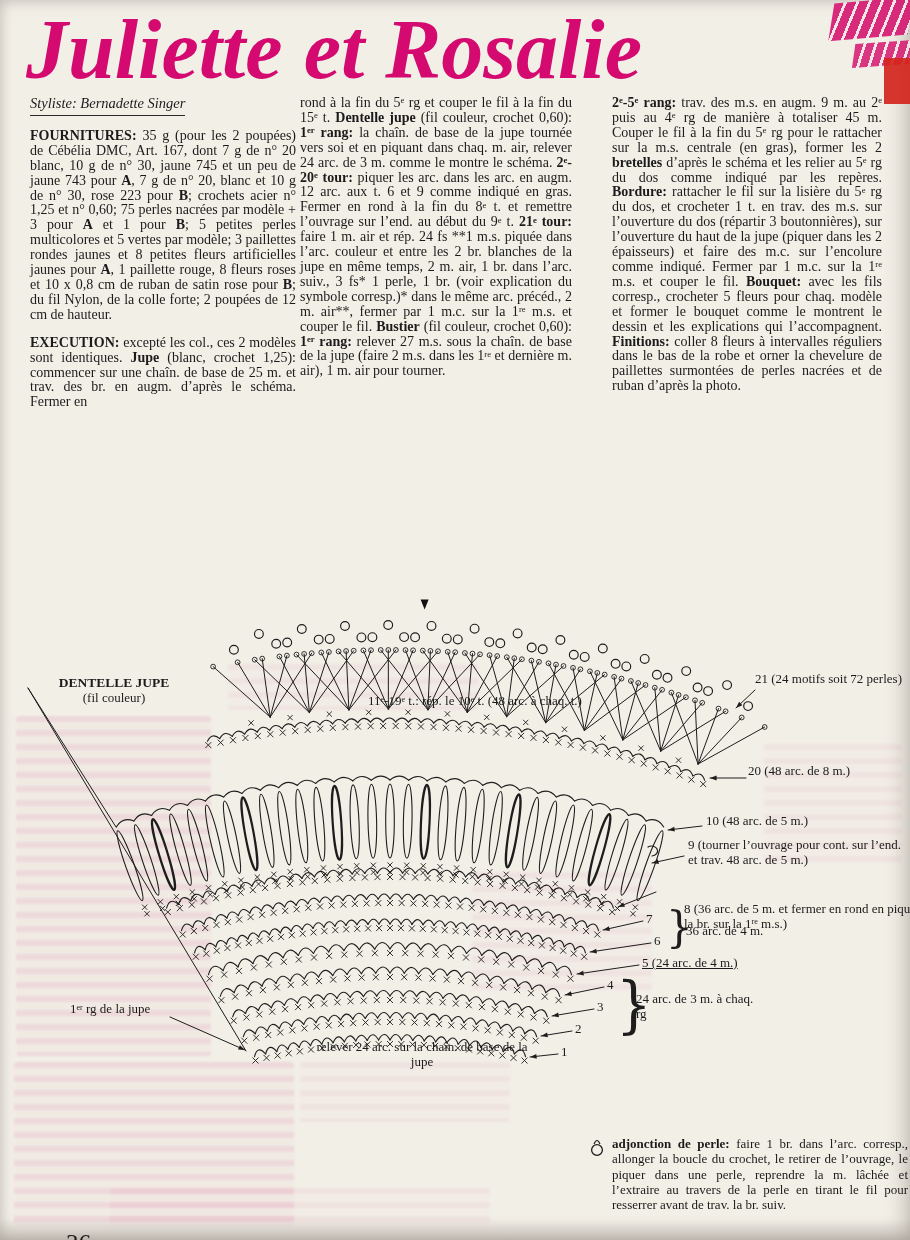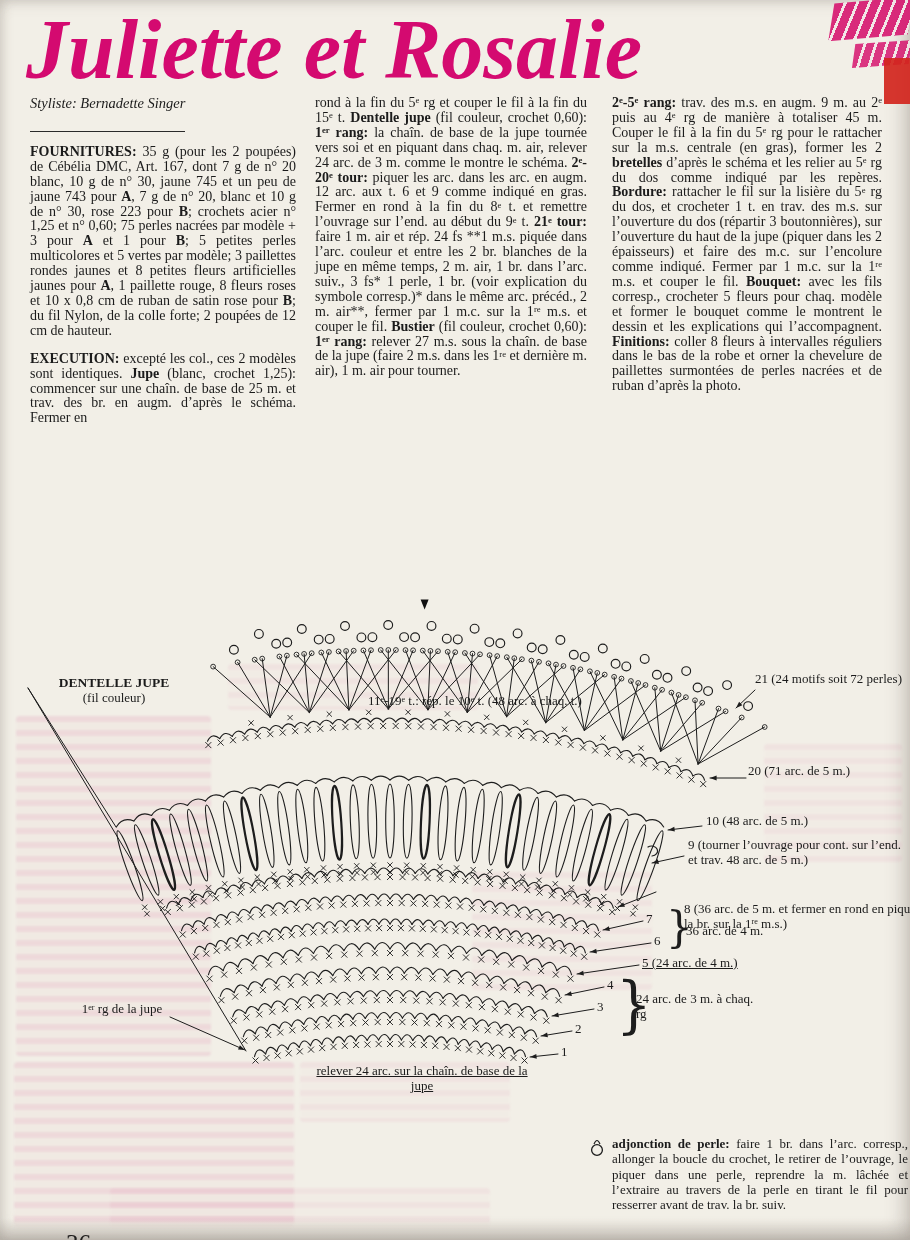--- a/index.html
+++ b/index.html
@@ -13,25 +13,25 @@
   
   .title{
     position:absolute;left:26px;top:0px;width:860px;line-height:100px;
     font-size:84px;font-style:italic;font-weight:bold;color:#d40a70;letter-spacing:0px;
     white-space:nowrap;z-index:3;
   }
   
   .cols{position:absolute;left:30px;top:96px;width:852px;z-index:2;}
   .col{position:absolute;top:0;text-align:justify;font-size:14px;line-height:14.9px;hyphens:auto;}
   .col1{left:0;width:266px;}
-  .col2{left:285px;width:272px;}
+  .col2{left:270px;width:272px;}
   .col3{left:582px;width:270px;}
   .col p{margin:0 0 13px 0;}
   .stylist{display:inline-block;font-style:italic;font-size:14.5px;
-    border-bottom:1px solid #2a2a2a;padding-bottom:20px;margin-bottom:13px;}
+    border-bottom:1px solid #2a2a2a;padding-bottom:4px;margin-bottom:13px;}
   sup{font-size:.62em;line-height:0;vertical-align:baseline;position:relative;top:-.42em;}
   b{font-weight:bold;}
   
   #diagram{position:absolute;left:0;top:550px;width:910px;height:540px;z-index:2;}
   #diagram-svg{position:absolute;left:0;top:0;}
   .dlabel{position:absolute;font-size:13px;line-height:14.6px;z-index:3;}
   .dlabel.center{text-align:center;}
   .dtitle{font-weight:bold;font-size:13.5px;}
   .brace{position:absolute;z-index:3;color:#1d1d1d;font-family:"DejaVu Serif",serif;font-weight:normal;}
   
@@ -963,37 +963,37 @@
       </svg>
 
     <div class="dlabel center" style="left:44px;top:126px;width:140px;">
       <div class="dtitle">DENTELLE JUPE</div>
       <div>(fil couleur)</div>
     </div>
 
     <div class="dlabel" style="left:368px;top:144px;width:316px;">11<sup>e</sup>-19<sup>e</sup> t.: rép. le 10<sup>e</sup> t. (48 arc. à chaq. t.)</div>
 
     <div class="dlabel" style="left:755px;top:122px;width:150px;">21 (24 motifs soit 72 perles)</div>
-    <div class="dlabel" style="left:748px;top:214px;width:158px;">20 (71 arc. de 5 m.)</div>
+    <div class="dlabel" style="left:748px;top:214px;width:158px;">20 (48 arc. de 8 m.)</div>
     <div class="dlabel" style="left:706px;top:264px;width:198px;">10 (48 arc. de 5 m.)</div>
     <div class="dlabel" style="left:688px;top:288px;width:216px;">9 (tourner l’ouvrage pour cont. sur l’end. et trav. 48 arc. de 5 m.)</div>
     <div class="dlabel" style="left:684px;top:332px;width:246px;margin-top:20px;">8 (36 arc. de 5 m. et fermer en rond en piquant la br. sur la 1<sup>re</sup> m.s.)</div>
     <div class="dlabel" style="left:646px;top:362px;">7</div>
     <div class="dlabel" style="left:654px;top:384px;">6</div>
     <div class="brace" style="left:666px;top:356px;font-size:42px;line-height:44px;">}</div>
     <div class="dlabel" style="left:686px;top:374px;width:130px;">36 arc. de 4 m.</div>
     <div class="dlabel" style="left:642px;top:406px;width:150px;text-decoration:underline;">5 (24 arc. de 4 m.)</div>
     <div class="dlabel" style="left:607px;top:428px;">4</div>
     <div class="dlabel" style="left:597px;top:450px;">3</div>
     <div class="dlabel" style="left:575px;top:472px;">2</div>
     <div class="dlabel" style="left:561px;top:495px;">1</div>
     <div class="brace" style="left:616px;top:426px;font-size:56px;line-height:58px;transform:scaleY(1.1);">}</div>
     <div class="dlabel" style="left:636px;top:442px;width:126px;">24 arc. de 3 m. à chaq. rg</div>
-    <div class="dlabel" style="left:70px;top:452px;width:104px;text-align:center;">1<sup>er</sup> rg de la jupe</div>
-    <div class="dlabel center" style="left:316px;top:514px;width:212px;text-decoration:underline;">relever 24 arc. sur la chaîn. de base de la jupe</div>
+    <div class="dlabel" style="left:70px;top:452px;width:104px;">1<sup>er</sup> rg de la jupe</div>
+    <div class="dlabel center" style="left:316px;top:490px;width:212px;">relever 24 arc. sur la chaîn. de base de la jupe</div>
   </div>
 
   <div class="legend">
     <span class="bead">
       <svg width="18" height="22" viewBox="0 0 18 22">
         <path d="M6,7 Q9,0 12,7" fill="none" stroke="#1d1d1d" stroke-width="1.2"></path>
         <circle cx="9" cy="13" r="5.4" fill="none" stroke="#1d1d1d" stroke-width="1.3"></circle>
       </svg>
     </span>
     <span><b>adjonction de perle:</b> faire 1 br. dans l’arc. corresp., allonger la boucle du crochet, le retirer de l’ouvrage, le piquer dans une perle, reprendre la m. lâchée et l’extraire au travers de la perle en tirant le fil pour resserrer avant de trav. la br. suiv.</span>

